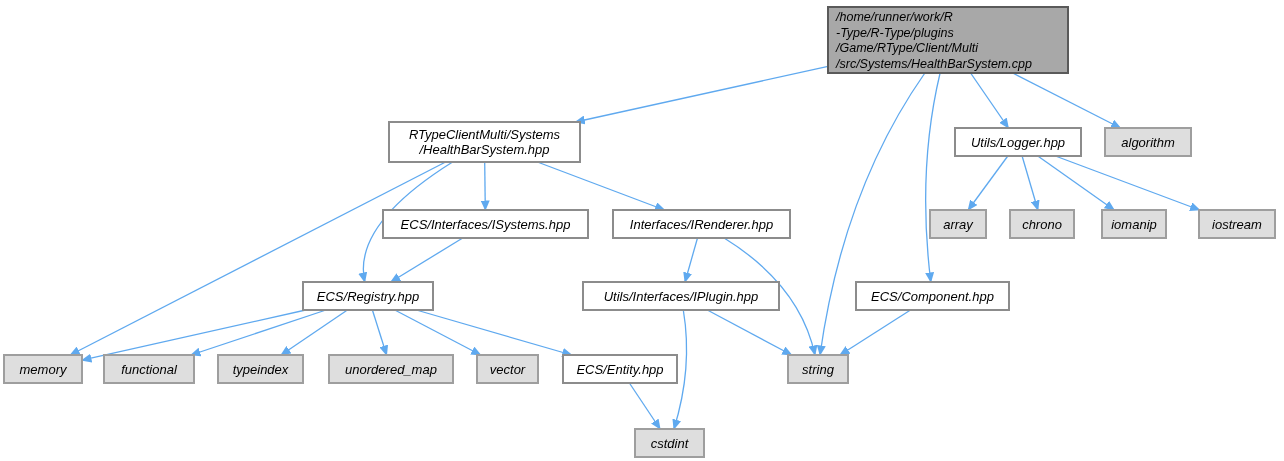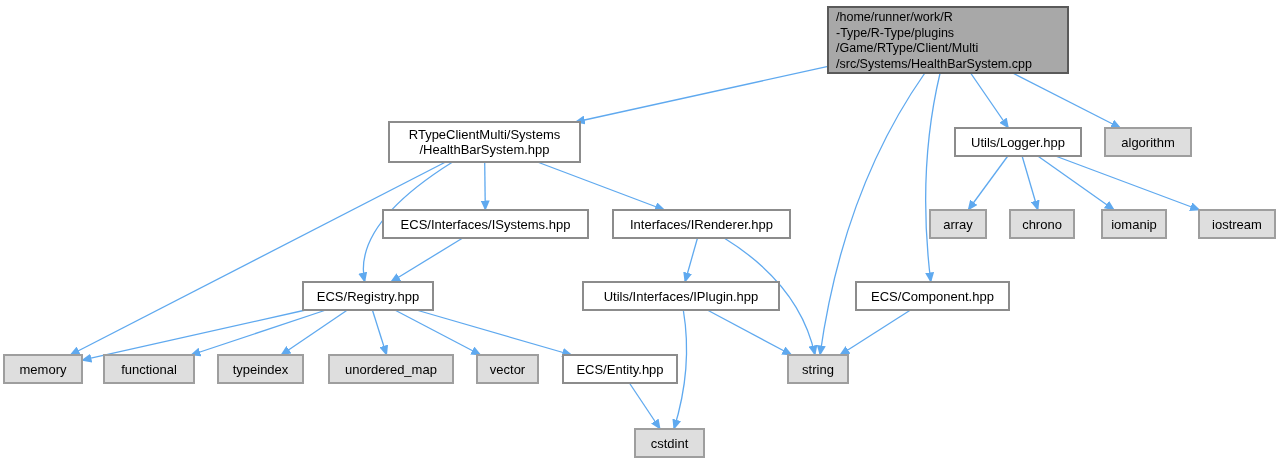--- a/index.html
+++ b/index.html
@@ -1,16 +1,16 @@
 <!DOCTYPE html>
 <html><head>
 <meta charset="utf-8">
 <style>
   html,body{margin:0;padding:0;background:#ffffff;}
-  .graph-wrap{position:relative;width:1284px;height:461px;background:#ffffff;overflow:hidden;}
+  .graph-wrap{position:relative;width:1284px;height:461px;background:#ffffff;overflow:hidden;font-style:italic;}
   .graph-wrap svg{display:block;}
   svg text{font-family:"Liberation Sans","DejaVu Sans",sans-serif;fill:#000000;}
   .edge{fill:none;}
   .node-rect{shape-rendering:crispEdges;}
 </style>
 </head>
 <body>
 
 <div class="graph-wrap">
   <svg id="graph-svg" xmlns="http://www.w3.org/2000/svg" width="1284" height="461" viewBox="0 0 1284 461">

